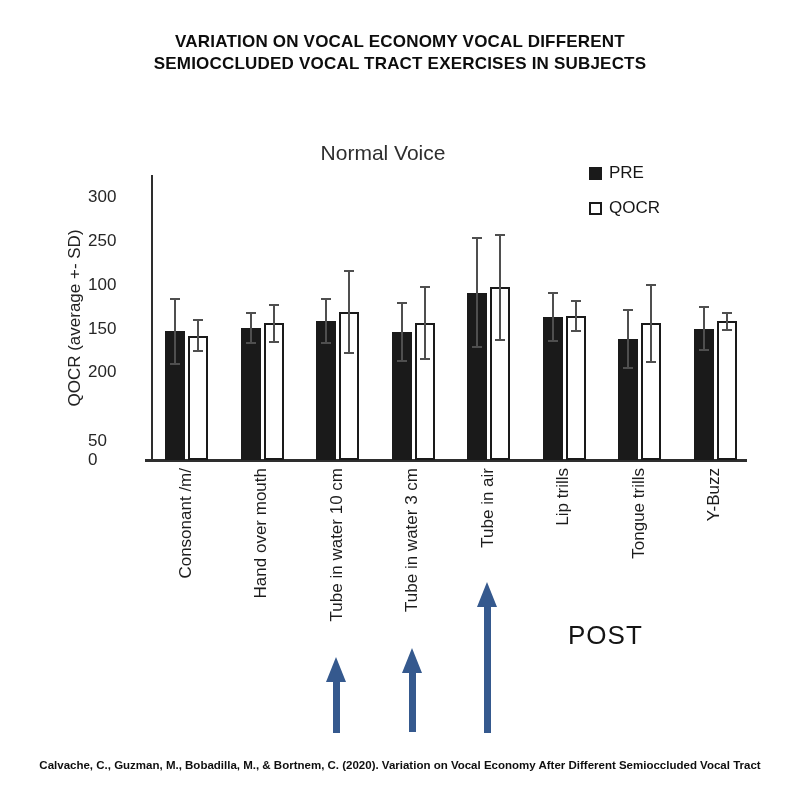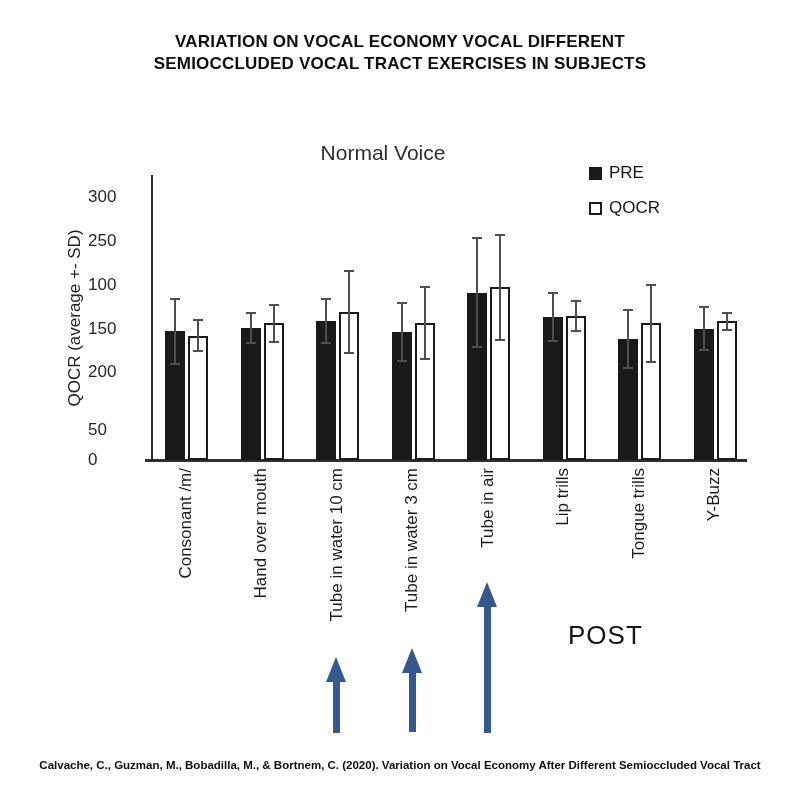--- a/index.html
+++ b/index.html
@@ -64,21 +64,21 @@
       <span>QOCR</span>
     </div>
   </div>
 
   <div class="ylabel">QOCR (average +- SD)</div>
   <div class="yaxis-line"></div>
   <div class="xaxis-line"></div>
 
   <div id="plot">
       <div class="ytick" style="left: 88px; top: 450px;">0</div>
-      <div class="ytick" style="left: 88px; top: 420px;">50</div>
+      <div class="ytick" style="left: 88px; top: 431px;">50</div>
       <div class="ytick" style="left: 88px; top: 362.34px;">200</div>
       <div class="ytick" style="left: 88px; top: 318.51px;">150</div>
       <div class="ytick" style="left: 88px; top: 274.68px;">100</div>
       <div class="ytick" style="left: 88px; top: 230.85px;">250</div>
       <div class="ytick" style="left: 88px; top: 187.02px;">300</div>
       <div class="bar pre" style="left: 165px; top: 331.14px; width: 20px; height: 128.86px;"></div>
       <div class="err-line" style="left: 174px; top: 298.706px; height: 64.8684px;"></div>
       <div class="err-cap" style="left: 170px; top: 297.706px;"></div>
       <div class="err-cap" style="left: 170px; top: 362.574px;"></div>
       <div class="bar pre" style="left: 240.5px; top: 327.633px; width: 20px; height: 132.367px;"></div>

